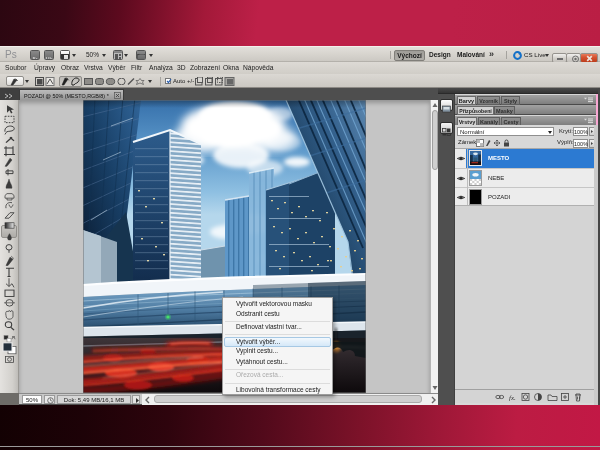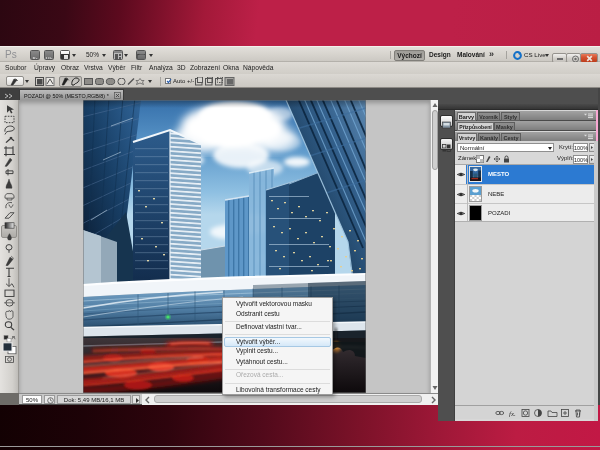--- a/index.html
+++ b/index.html
@@ -22,21 +22,21 @@
 #tabbar{position:absolute;left:19px;top:0;width:419px;height:12px;background:#4e4e4e;}
 #doctab{position:absolute;left:0;top:1px;width:105px;height:11px;background:linear-gradient(#bcbcbc,#969696);border:1px solid #3a3a3a;border-bottom:none;font-size:5.4px;color:#111;white-space:nowrap;}
 
 #canvas{position:absolute;left:19px;top:12px;width:411px;height:293px;background:#c5c5c5;box-shadow:inset 0 3px 4px rgba(0,0,0,.25);}
 
 #vscroll{position:absolute;left:430px;top:12px;width:8px;height:293px;background:#f2f2f2;border-left:1px solid #b5b5b5;}
 #vthumb{position:absolute;left:1px;top:10px;width:6px;height:60px;background:#cfcfcf;border:1px solid #9f9f9f;border-radius:3px;}
 
 #statusbar{position:absolute;left:19px;top:305px;width:419px;height:11px;background:#c8c8c8;border-top:1px solid #8a8a8a;font-size:6px;color:#222;}
 
-#dock{position:absolute;left:438px;top:0;width:160px;height:317px;background:#f9a8d4;margin-top:16px;}
+#dock{position:absolute;left:438px;top:0;width:160px;height:317px;background:#f9a8d4;}
 #rightedge{position:absolute;left:598px;top:0;width:2px;height:317px;background:#454545;}
 
 #botedge{position:absolute;left:0;top:358px;width:600px;height:1px;background:#9a9a9a;}
 .aicon{position:absolute;top:3px;width:10px;height:10px;background:linear-gradient(#8a8a8a,#6a6a6a);border:1px solid #555;border-radius:1.5px;color:#ddd;text-align:center;line-height:9px;overflow:hidden}
 .caret{position:absolute;top:7px;width:0;height:0;border-left:2.5px solid transparent;border-right:2.5px solid transparent;border-top:3.5px solid #333}
 .wbtn{position:absolute;top:5.5px;height:10px;background:linear-gradient(#f0efed,#d2cfca 55%,#c4c1bc);border:1px solid #96938e;border-radius:2px;overflow:hidden}
 .tabrow{position:absolute;left:0;width:141px;height:9.5px;background:linear-gradient(#a2a2a2,#7e7e7e);border-bottom:1px solid #4a4a4a}
 .tab{position:absolute;top:0.5px;height:9px;background:linear-gradient(#8f8f8f,#7a7a7a);border:0.5px solid #5e5e5e;font-size:5.5px;font-weight:bold;color:#2e2e2e;text-align:center;line-height:9px;overflow:hidden}
 .tab.on{background:#d2d2d2;color:#1a1a1a;border-color:#6a6a6a}
 .pmenuS{position:absolute;right:3px;top:2px}

